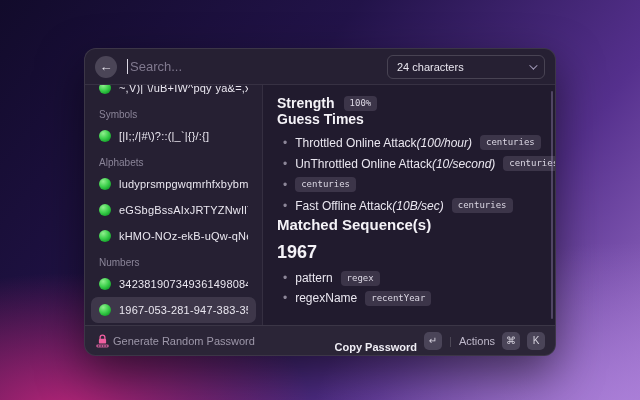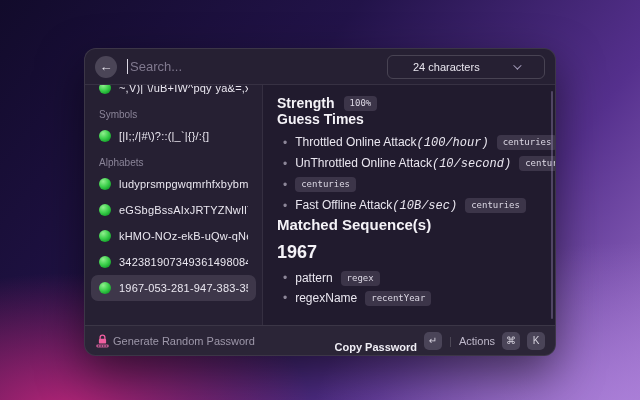--- a/index.html
+++ b/index.html
@@ -22,21 +22,21 @@
   .hdr { flex: 0 0 36px; display: flex; align-items: center; gap: 10px; padding: 0 10px;
          border-bottom: 1px solid rgba(255,255,255,0.08); }
   .back { width: 22px; height: 22px; border-radius: 50%; background: #4b4557; color: #e9e6ef;
           display: flex; align-items: center; justify-content: center; font-size: 13px; cursor: default; }
   .search-wrap { flex: 1; display: flex; align-items: center; min-width: 0; }
   .caret { width: 1px; height: 15px; background: #dcd8e4; margin-right: 2px; }
   .search { flex: 1; min-width: 0; background: transparent; border: none; outline: none;
             color: #e9e6ef; font-size: 13px; font-family: inherit; padding: 0; }
   .search::placeholder { color: #80798f; }
   .dropdown { width: 158px; height: 24px; border: 1px solid rgba(255,255,255,0.16); border-radius: 6px;
-              display: flex; align-items: center; justify-content: space-between; padding: 0 25px; gap: 23px; }
+              display: flex; align-items: center; justify-content: space-between; padding: 0 9px; gap: 23px; }
   .dd-val { font-size: 11px; color: #e9e6ef; }
   .chev { width: 6px; height: 6px; border-right: 1.5px solid #a49dbb; border-bottom: 1.5px solid #a49dbb;
           transform: rotate(45deg) translateY(-2px); }
   
   .bodyrow { flex: 1; display: flex; min-height: 0; position: relative; }
   .sidebar { flex: 0 0 178px; width: 178px; border-right: 1px solid rgba(255,255,255,0.07);
              padding: 0 6px; overflow: hidden; }
   .sb-inner { margin-top: -10px; }
   .sb-header { font-size: 10px; color: #8a8498; padding: 0 8px; height: 18px; display: flex;
                align-items: center; margin-top: 4px; }
@@ -49,21 +49,21 @@
   .h-line { display: flex; align-items: flex-end; gap: 9px; margin-top: 4px; }
   .h1 { font-size: 14px; font-weight: bold; color: #f4f2f7; }
   .h1-lg { font-size: 15px; }
   .badge { font-family: "DejaVu Sans Mono", monospace; font-size: 9px; color: #dcd8e4;
            background: #3c3549; border-radius: 4px; padding: 3px 6px; line-height: 1; white-space: nowrap; }
   .mt { margin-top: 0; }
   .list { margin-top: 5px; }
   .b-row { display: flex; align-items: center; gap: 8px; height: 21px; padding-left: 6px; }
   .bullet { color: #8d8799; font-size: 12px; }
   .b-label { font-size: 12px; color: #eae7f0; white-space: nowrap; }
-  .b-label .it { font-style: italic; font-family: Liberation Mono, monospace; }
+  .b-label .it { font-style: italic; }
   .seq-title { font-size: 18px; font-weight: bold; color: #f4f2f7; margin-top: 9px; }
   .mlist { margin-top: 5px; }
   .mlist .b-row { height: 20px; }
   .scrollbar { position: absolute; right: 2px; top: 6px; bottom: 6px; width: 2px;
                background: rgba(180,160,215,0.32); border-radius: 2px; }
   
   .footer { flex: 0 0 30px; display: flex; align-items: center; gap: 3px; padding: 0 10px;
             border-top: 1px solid rgba(255,255,255,0.08); background: rgba(255,255,255,0.025); }
   .f-title { font-size: 11px; color: #9d97a9; }
   .f-right { margin-left: auto; display: flex; align-items: center; gap: 7px; }
@@ -111,20 +111,21 @@
             <span class="sb-text">ludyprsmpgwqmrhfxbybmbtz</span>
           </div>
           <div class="sb-row">
             <span class="dot"></span>
             <span class="sb-text">eGSbgBssAIxJRTYZNwIlYUYN</span>
           </div>
           <div class="sb-row">
             <span class="dot"></span>
             <span class="sb-text">kHMO-NOz-ekB-uQw-qNe-YGK</span>
           </div>
+          <div class="sb-header">Numbers</div>
           <div class="sb-row">
             <span class="dot"></span>
             <span class="sb-text">342381907349361498084378</span>
           </div>
           <div class="sb-row selected">
             <span class="dot"></span>
             <span class="sb-text">1967-053-281-947-383-359</span>
           </div>
         </div>
     </div>

